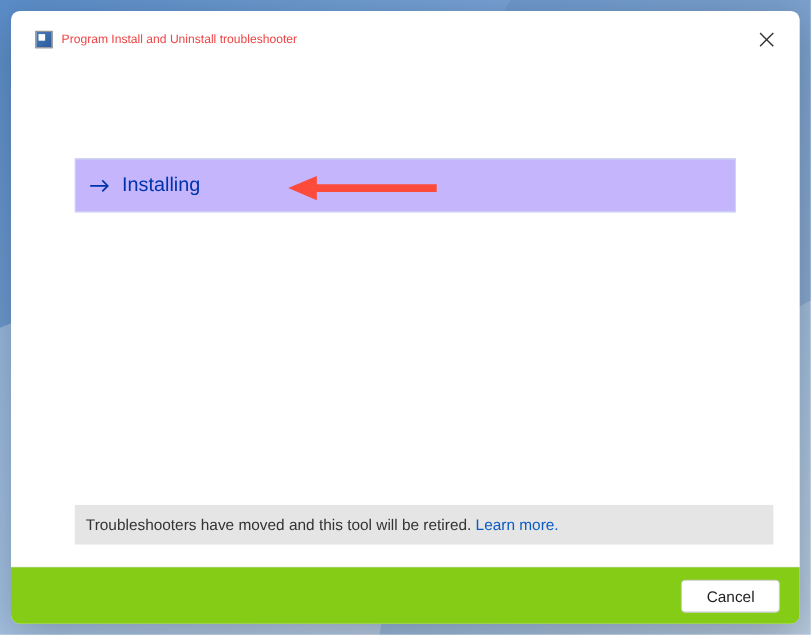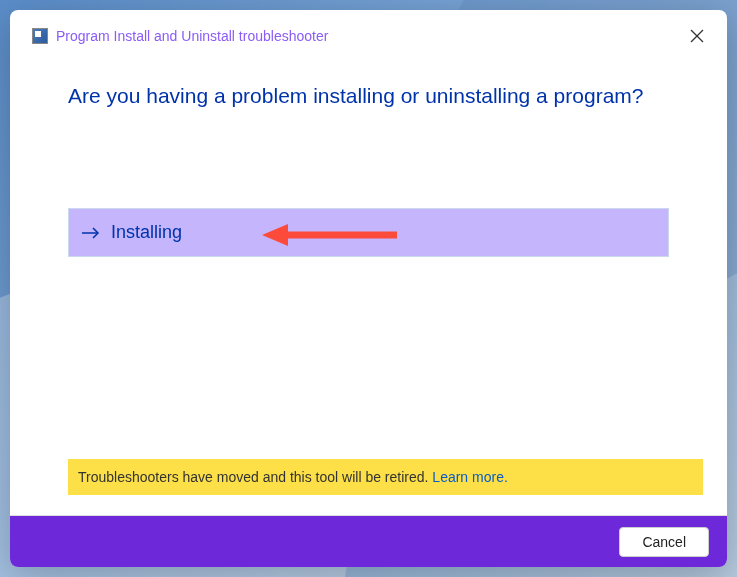--- a/index.html
+++ b/index.html
@@ -58,22 +58,22 @@
       position: relative;
     }
     .header-icon::after {
       content: "";
       position: absolute;
       top: 2px; left: 2px;
       width: 6px; height: 6px;
       background: #fff;
     }
     .header-title {
-      font-size: 14px;
-      color: #8b5cf6;
+      font-size: 11px;
+      color: #ef4444;
     }
     .heading {
       padding: 30px 58px 10px 58px;
       font-size: 21px;
       color: #0033aa;
       font-weight: 400;
     }
     .options {
       padding: 90px 58px 0 58px;
       position: relative;
@@ -104,37 +104,37 @@
       position: absolute;
       top: 102px;
       left: 252px;
       pointer-events: none;
     }
     .banner {
       position: absolute;
       bottom: 72px;
       left: 58px;
       right: 24px;
-      background: #fde047;
+      background: #e5e5e5;
       padding: 10px 10px;
       font-size: 14px;
       color: #333;
     }
     .banner a {
       color: #0a5cc4;
       text-decoration: none;
       cursor: pointer;
     }
     .footer {
       position: absolute;
       bottom: 0;
       left: 0;
       right: 0;
       border-top: 1px solid #ddd;
-      background: #6d28d9;
+      background: #84cc16;
       border-radius: 0 0 8px 8px;
       height: 52px;
       display: flex;
       justify-content: flex-end;
       align-items: center;
       padding-right: 18px;
     }
     .btn {
       background: #fff;
       border: 1px solid #ccc;
@@ -158,21 +158,20 @@
       <line x1="1" y1="1" x2="13" y2="13" stroke="#333" stroke-width="1.3"></line>
       <line x1="13" y1="1" x2="1" y2="13" stroke="#333" stroke-width="1.3"></line>
     </svg>
   </div>
 
   <div class="header">
     <div class="header-icon"></div>
     <div class="header-title">Program Install and Uninstall troubleshooter</div>
   </div>
 
-  <div class="heading">Are you having a problem installing or uninstalling a program?</div>
 
   <div class="options">
 
     <div class="option hovered">
       <span class="arrow-icon">
         <svg viewBox="0 0 20 16">
           <line x1="1" y1="8" x2="17" y2="8" stroke="#0033aa" stroke-width="1.5"></line>
           <polyline points="12,3 17,8 12,13" stroke="#0033aa" stroke-width="1.5" fill="none"></polyline>
         </svg>
       </span>

